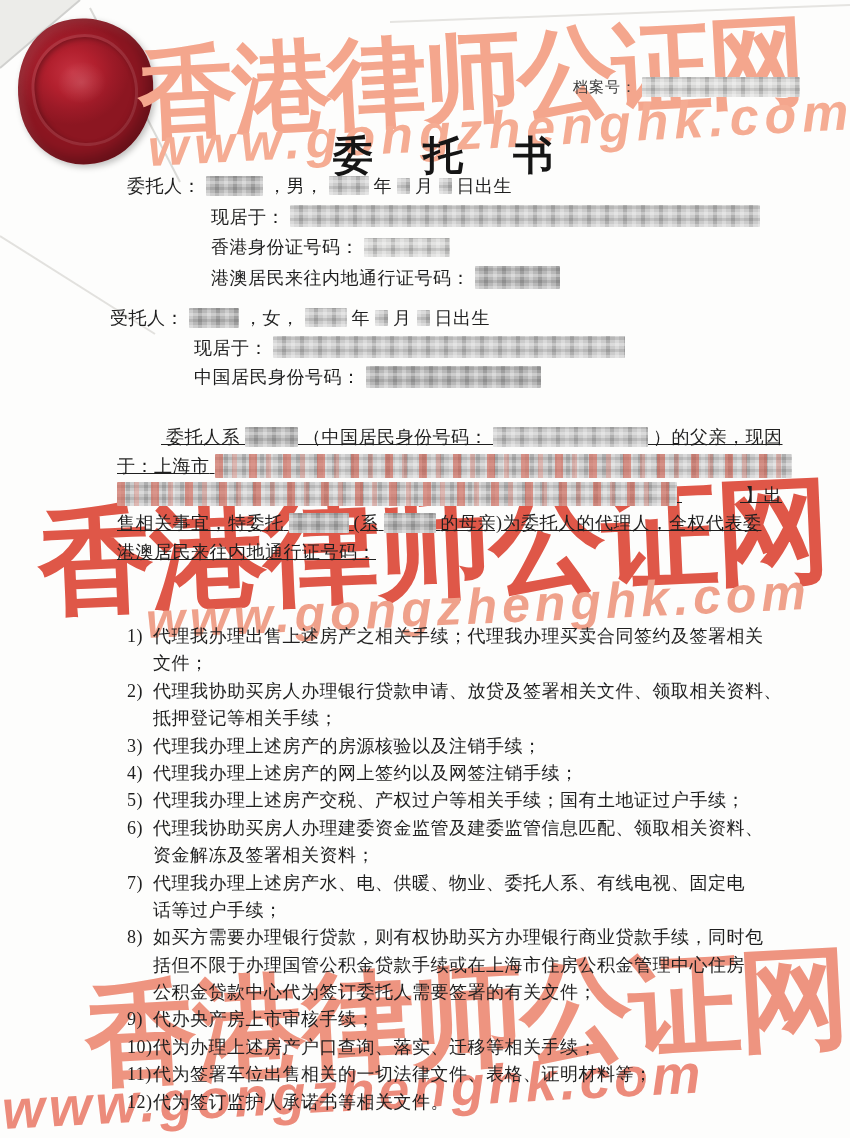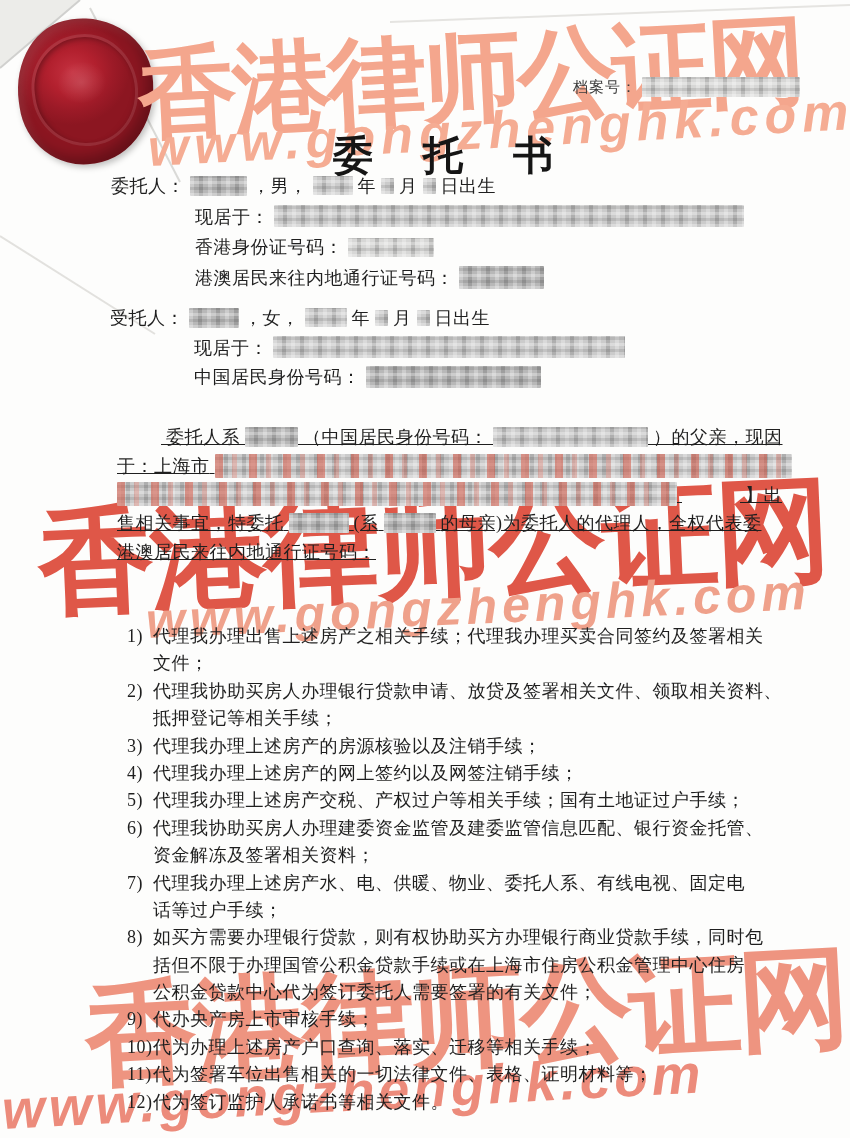--- a/index.html
+++ b/index.html
@@ -40,21 +40,21 @@
   .wm-url-mid{left:146px;top:592px;font-size:50px;letter-spacing:5px;font-style:italic;color:#efa18b;transform:rotate(-2.5deg);}
   .wm-cn-bot{left:85px;top:962px;font-size:112px;letter-spacing:-3px;color:#ee9480;transform:rotate(-3deg);}
   .wm-url-bot{left:2px;top:1078px;font-size:55px;letter-spacing:4px;font-style:italic;color:#ec8b7b;transform:rotate(-3deg);}
   
   .content{position:absolute;inset:0;z-index:3;font-size:18px;letter-spacing:0.5px;}
   .abs{position:absolute;white-space:nowrap;margin-top:44px;}
   .fileno{left:573px;top:34px;font-size:15px;color:#3a3a3a;letter-spacing:1px;}
   .doc-title{left:333px;top:84px;font-size:40px;font-weight:700;letter-spacing:50px;color:#151515;}
   .block{position:absolute;}
   .block .ln{white-space:nowrap;}
-  .b-principal{left:111px;top:171px;}
+  .b-principal{left:127px;top:171px;}
   .b-principal .ln{height:30.6px;line-height:30.6px;}
   .b-agent{left:110px;top:304px;}
   .b-agent .ln{height:29.6px;line-height:29.6px;}
   .b-para{left:117px;top:423px;}
   .b-para .ln{height:28.8px;line-height:28.8px;text-decoration:underline;}
   .b-list{left:127px;top:623px;}
   .b-list .ln{height:27.4px;line-height:27.4px;}
   .indent{display:inline-block;width:84px;}
   .pindent{display:inline-block;width:44px;}
   .num{display:inline-block;width:26px;}
@@ -189,21 +189,21 @@
     </div>
 
     <div class="block b-list">
       <div class="ln"><span class="num">1)</span><span>代理我办理出售上述房产之相关手续；代理我办理买卖合同签约及签署相关</span></div>
       <div class="ln"><span class="cont"></span><span>文件；</span></div>
       <div class="ln"><span class="num">2)</span><span>代理我协助买房人办理银行贷款申请、放贷及签署相关文件、领取相关资料、</span></div>
       <div class="ln"><span class="cont"></span><span>抵押登记等相关手续；</span></div>
       <div class="ln"><span class="num">3)</span><span>代理我办理上述房产的房源核验以及注销手续；</span></div>
       <div class="ln"><span class="num">4)</span><span>代理我办理上述房产的网上签约以及网签注销手续；</span></div>
       <div class="ln"><span class="num">5)</span><span>代理我办理上述房产交税、产权过户等相关手续；国有土地证过户手续；</span></div>
-      <div class="ln"><span class="num">6)</span><span>代理我协助买房人办理建委资金监管及建委监管信息匹配、银行资金托管、</span></div>
+      <div class="ln"><span class="num">6)</span><span>代理我协助买房人办理建委资金监管及建委监管信息匹配、领取相关资料、</span></div>
       <div class="ln"><span class="cont"></span><span>资金解冻及签署相关资料；</span></div>
       <div class="ln"><span class="num">7)</span><span>代理我办理上述房产水、电、供暖、物业、委托人系、有线电视、固定电</span></div>
       <div class="ln"><span class="cont"></span><span>话等过户手续；</span></div>
       <div class="ln"><span class="num">8)</span><span>如买方需要办理银行贷款，则有权协助买方办理银行商业贷款手续，同时包</span></div>
       <div class="ln"><span class="cont"></span><span>括但不限于办理国管公积金贷款手续或在上海市住房公积金管理中心住房</span></div>
       <div class="ln"><span class="cont"></span><span>公积金贷款中心代为签订委托人需要签署的有关文件；</span></div>
       <div class="ln"><span class="num">9)</span><span>代办央产房上市审核手续；</span></div>
       <div class="ln"><span class="num">10)</span><span>代为办理上述房产户口查询、落实、迁移等相关手续；</span></div>
       <div class="ln"><span class="num">11)</span><span>代为签署车位出售相关的一切法律文件、表格、证明材料等；</span></div>
       <div class="ln"><span class="num">12)</span><span>代为签订监护人承诺书等相关文件。</span></div>

